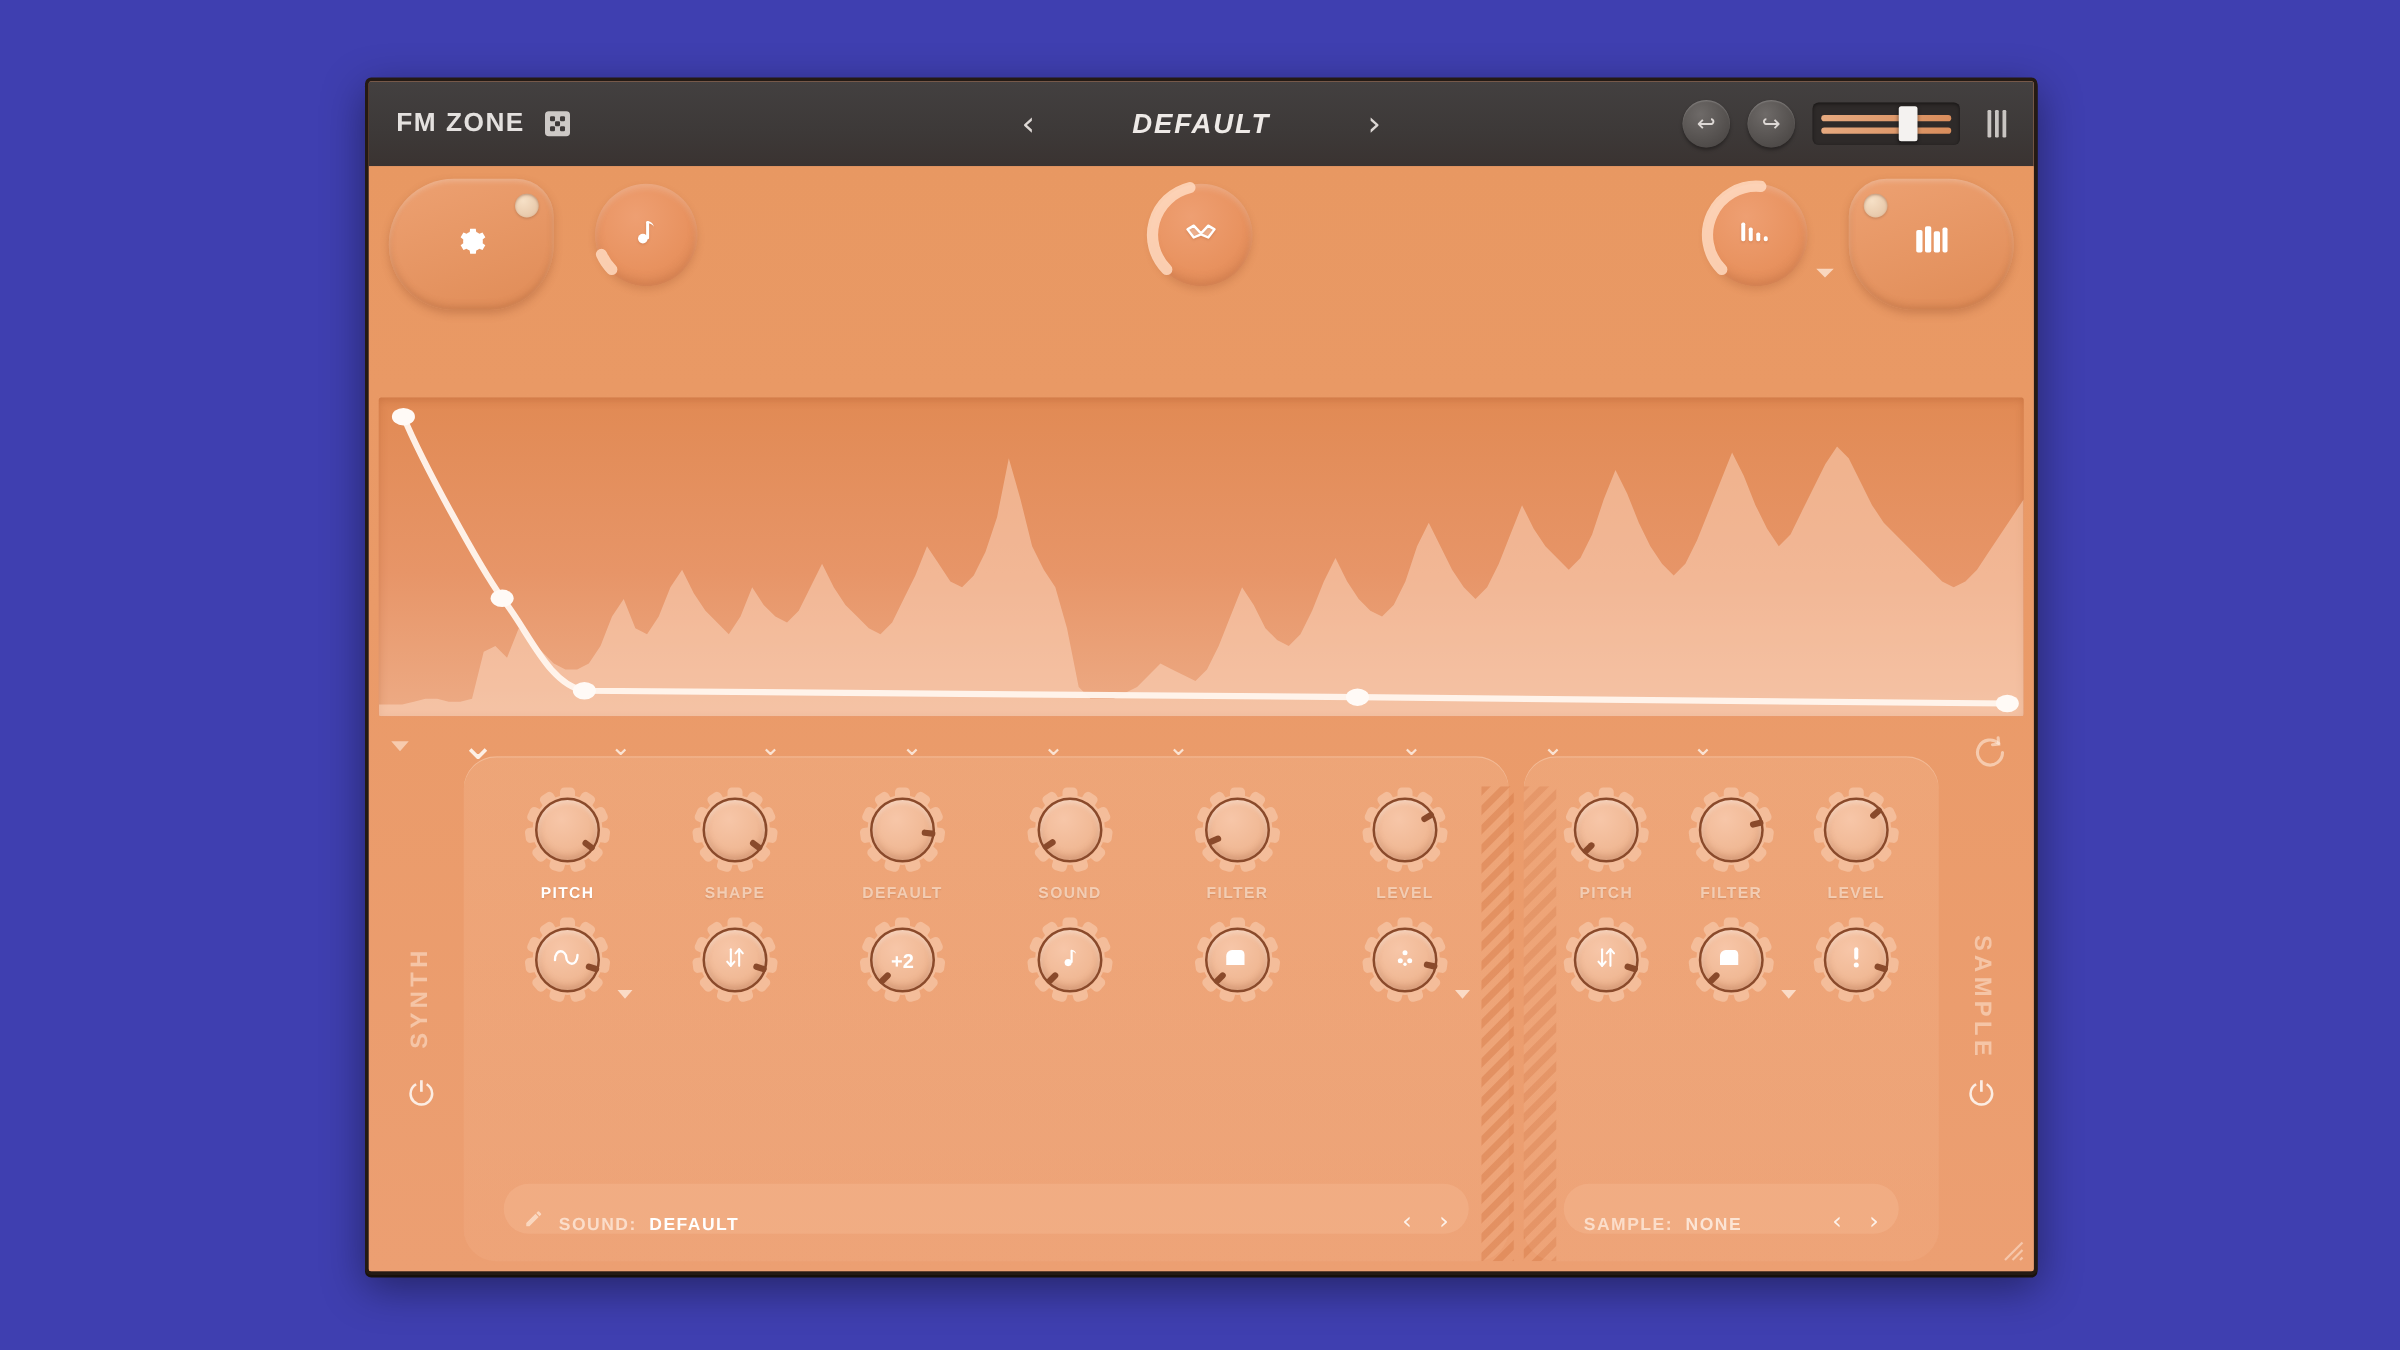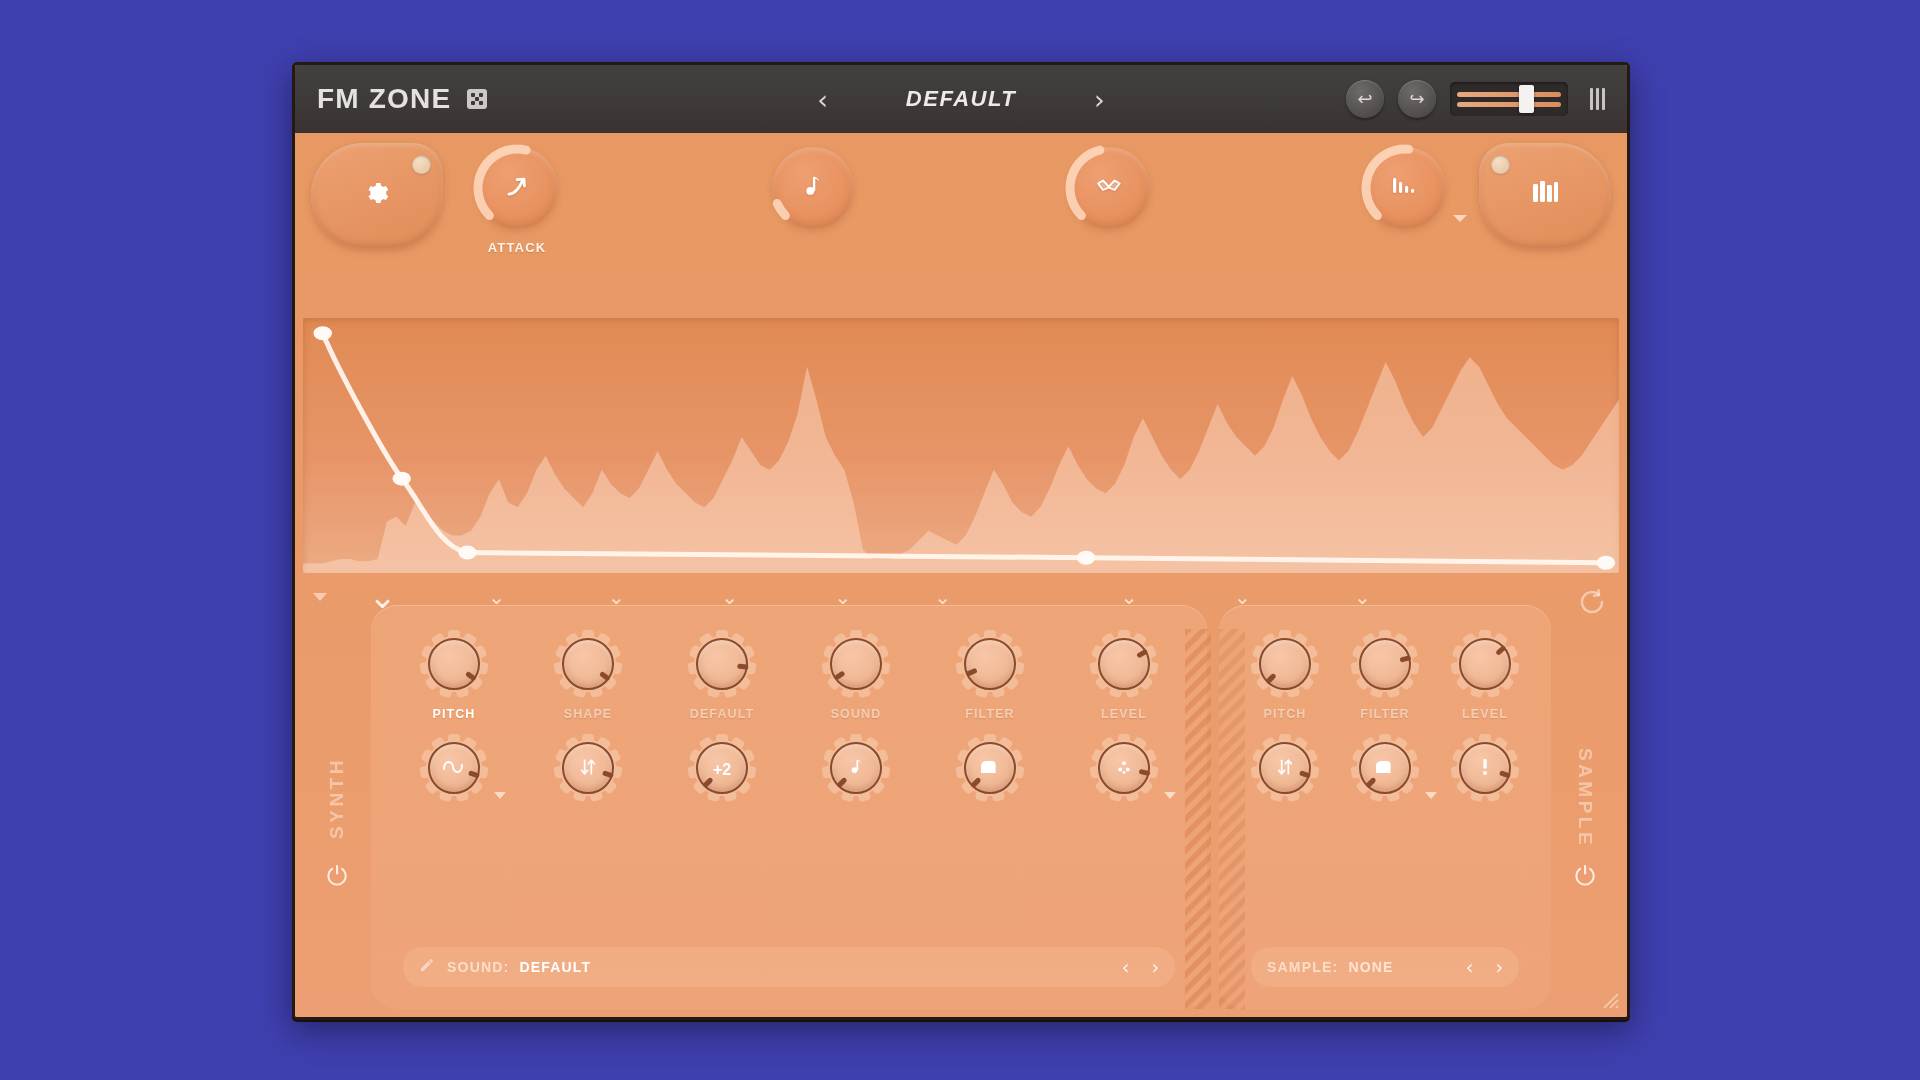--- a/index.html
+++ b/index.html
@@ -28,21 +28,21 @@
   
   .titlebar {
     position: relative;
     height: 68px; flex: 0 0 68px;
     background: linear-gradient(180deg,#434040 0%,#3d3938 60%,#3a3331 100%);
     display: flex; align-items: center;
     padding: 0 22px;
     color: #e9e6e4;
   }
   .app-title {
-    font-size: 28px; font-weight: bold; letter-spacing: 1.2px;
+    font-size: 21px; font-weight: bold; letter-spacing: 1.2px;
     color: #e4e1df;
   }
   .dice-icon {
     width: 20px; height: 20px; margin-left: 16px;
     border-radius: 3px; background: #cdc9c6;
     position: relative; flex: 0 0 20px;
   }
   .dice-icon i {
     position: absolute; width: 4px; height: 4px; border-radius: 1px;
     background: #3d3938;
@@ -296,21 +296,21 @@
     position: absolute; right: -4px; bottom: 4px;
     width: 0; height: 0;
     border-left: 6px solid transparent; border-right: 6px solid transparent;
     border-top: 7px solid rgba(255,240,228,.72);
   }
 
   .statusbar {
     margin: auto 16px 22px 16px;
     height: 40px; border-radius: 20px;
     background: rgba(255,205,172,.22);
-    display: flex; align-items: center;
+    display: flex; align-items: flex-end;
     padding: 0 16px;
     position: relative;
   }
   .statusbar .pencil {
     color: rgba(255,240,228,.62); font-size: 16px; margin-right: 12px;
     font-family: "DejaVu Sans", sans-serif;
   }
   .status-key {
     font-size: 14px; font-weight: bold; letter-spacing: 1.2px;
     color: rgba(255,240,228,.72); margin-right: 10px;
@@ -379,32 +379,20 @@
           <div class="blob-glyph">
             <svg width="30" height="30" viewBox="0 0 24 24" fill="#fff">
               <path d="M12 8.2a3.8 3.8 0 100 7.6 3.8 3.8 0 000-7.6zm0 5.7a1.9 1.9 0 110-3.8 1.9 1.9 0 010 3.8z"></path>
               <path d="M20.3 13.1l-.1-2.2 1.6-1.3-1.5-2.6-2 .6-1.9-1.1-.4-2h-3l-.4 2-1.9 1.1-2-.6L7.2 9.6l1.6 1.3-.1 2.2-1.6 1.3 1.5 2.6 2-.6 1.9 1.1.4 2h3l.4-2 1.9-1.1 2 .6 1.5-2.6-1.4-1.3z" opacity=".0"></path>
               <path d="M19.4 12c0-.4 0-.8-.1-1.2l1.7-1.3-1.8-3.1-2 .8c-.6-.5-1.3-.9-2-1.1L14.9 4h-3.6l-.3 2.1c-.7.2-1.4.6-2 1.1l-2-.8L5.2 9.5l1.7 1.3c0 .4-.1.8-.1 1.2s0 .8.1 1.2l-1.7 1.3 1.8 3.1 2-.8c.6.5 1.3.9 2 1.1l.3 2.1h3.6l.3-2.1c.7-.2 1.4-.6 2-1.1l2 .8 1.8-3.1-1.7-1.3c.1-.4.1-.8.1-1.2z"></path>
             </svg>
           </div>
         </div>
 
         <div class="knob-row" id="top-knob-row">
-            <div class="knob-cell">
-              <div class="bigknob">
-                <svg width="94" height="94" viewBox="0 0 94 94" style="position: absolute; left: -6px; top: -6px;">
-                  <path d="M 19.422835533724648 74.57716446627535 A 39 39 0 0 1 56.10436919038028 9.077573104490604" fill="none" stroke="rgba(255,217,192,.85)" stroke-width="9" stroke-linecap="round"></path>
-                </svg>
-                <div class="glyph"><svg width="28" height="28" viewBox="0 0 24 24" fill="none" stroke="#fff" stroke-width="2.3" stroke-linecap="round" stroke-linejoin="round">
-                    <path d="M5 19C8.5 19 13 16 17 7"></path>
-                    <polyline points="12,6.5 18,6 18.4,12"></polyline>
-                  </svg></div>
-              </div>
-              <div class="knob-label">ATTACK</div>
-            </div>
             <div class="knob-cell">
               <div class="bigknob">
                 <svg width="94" height="94" viewBox="0 0 94 94" style="position: absolute; left: -6px; top: -6px;">
                   <path d="M 19.422835533724648 74.57716446627535 A 39 39 0 0 1 11.207569598324746 62.488767734756465" fill="none" stroke="rgba(255,217,192,.85)" stroke-width="9" stroke-linecap="round"></path>
                 </svg>
                 <div class="glyph"><svg width="26" height="26" viewBox="0 0 24 24" fill="#fff">
                     <circle cx="9.5" cy="16.5" r="3.6"></circle>
                     <rect x="11.9" y="3.5" width="2.2" height="13.5" rx="1"></rect>
                     <path d="M13 3.5c2.8.6 4.3 2.1 4.6 4.3-.9-1.6-2.4-2.5-4.6-2.8z"></path>
                   </svg></div>

